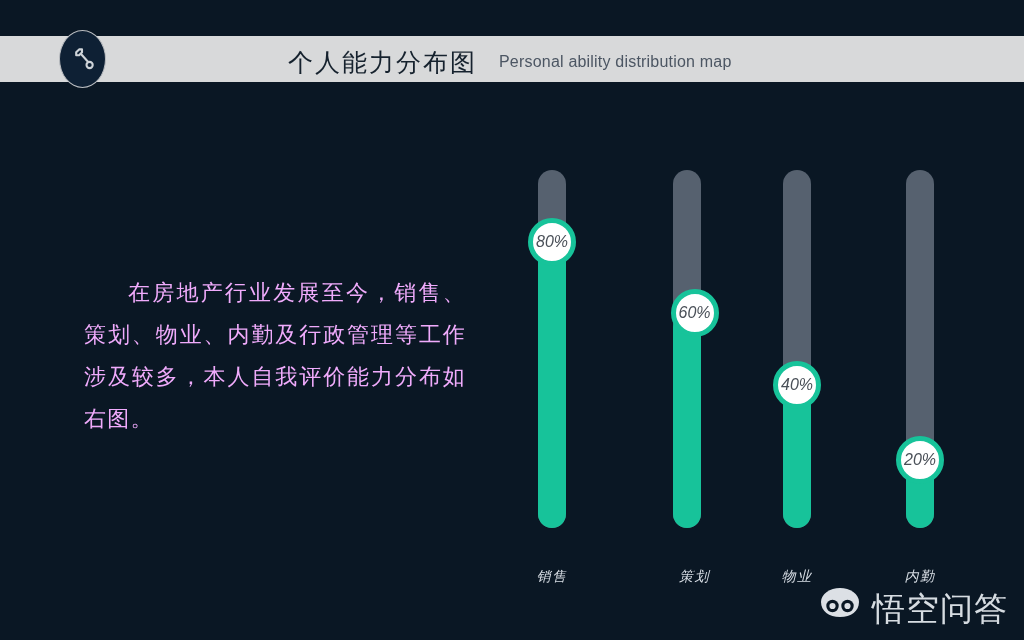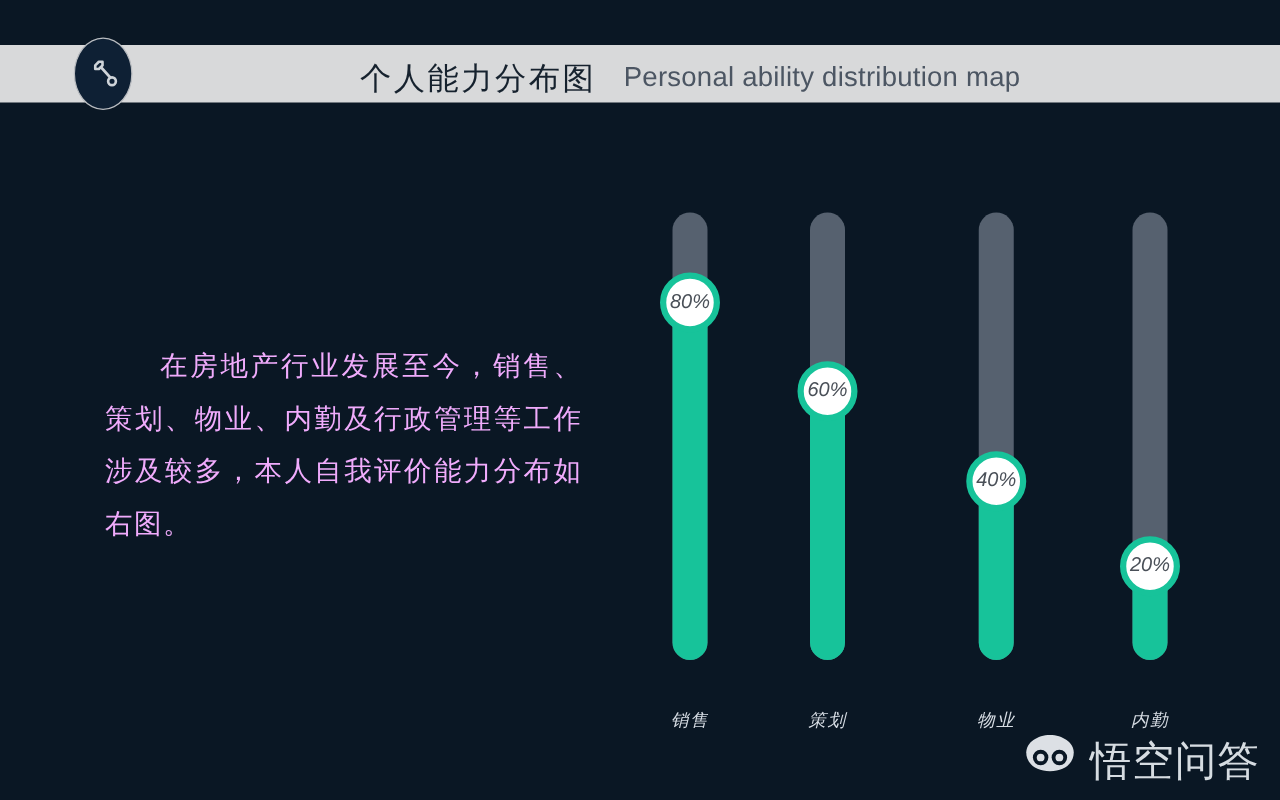--- a/index.html
+++ b/index.html
@@ -59,21 +59,21 @@
   }
   #title-cn {
     font-family: "DejaVu Serif", "Liberation Serif", serif;
     font-size: 25px;
     letter-spacing: 2px;
     color: #16222e;
     white-space: nowrap;
   }
   #title-en {
     font-family: "Liberation Sans", "DejaVu Sans", sans-serif;
-    font-size: 22px;
+    font-size: 16px;
     color: #4c5663;
     white-space: nowrap;
     letter-spacing: 0.2px;
   }
 
   
   #body-text {
     position: absolute;
     left: 84px;
     top: 272px;
@@ -192,42 +192,42 @@
 
     <div class="slider" style="left:38px;">
       <div class="track"></div>
       <div class="fill" style="height: 286.4px;"></div>
       <div class="knob" style="top: 71.6px;">
         <span>80%</span>
       </div>
       <div class="cat-label">销售</div>
     </div>
 
-    <div class="slider" style="left:148px;">
+    <div class="slider" style="left:173px;padding-left:15px;">
       <div class="track"></div>
       <div class="fill" style="height: 214.8px;"></div>
       <div class="knob" style="top: 143.2px;">
         <span>60%</span>
       </div>
       <div class="cat-label">策划</div>
     </div>
 
     <div class="slider" style="left:283px;">
       <div class="track"></div>
       <div class="fill" style="height: 143.2px;"></div>
       <div class="knob" style="top: 214.8px;">
         <span>40%</span>
       </div>
       <div class="cat-label">物业</div>
     </div>
 
     <div class="slider" style="left:406px;">
       <div class="track"></div>
       <div class="fill" style="height: 71.6px;"></div>
-      <div class="knob" style="top: 283px;">
+      <div class="knob" style="top: 290px;">
         <span>20%</span>
       </div>
       <div class="cat-label">内勤</div>
     </div>
 
   </div>
 
   <div id="watermark">
     <span>
       <svg width="44" height="32" viewBox="0 0 44 32" aria-hidden="true">

